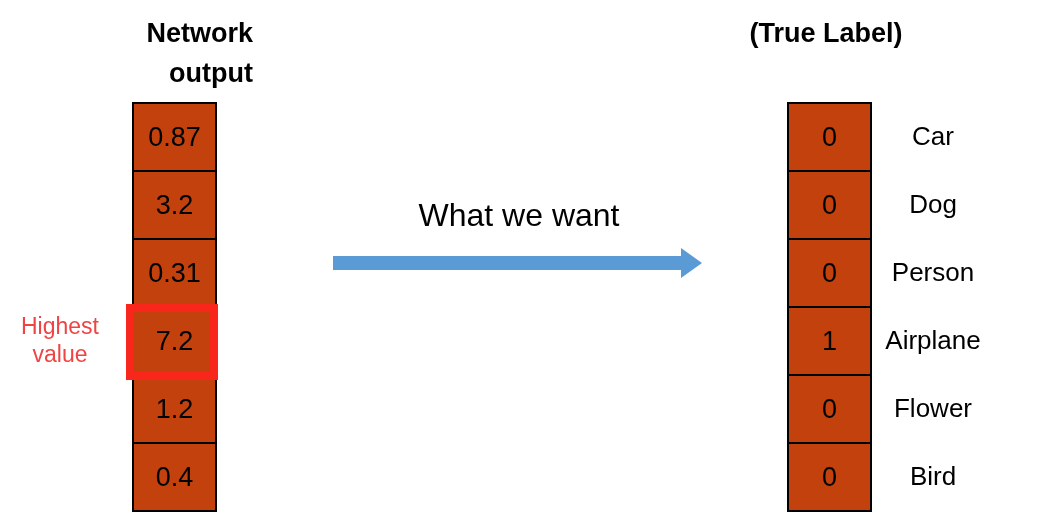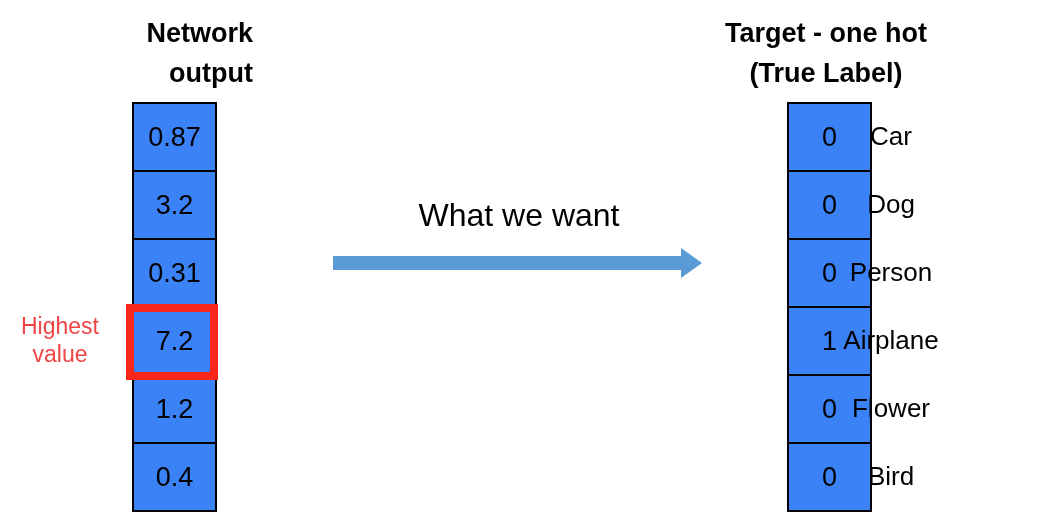--- a/index.html
+++ b/index.html
@@ -22,21 +22,21 @@
     font-weight: bold;
     font-size: 27px;
     line-height: 40px;
     color: #000000;
     white-space: nowrap;
   }
   .vec-col {
     position: absolute;
     width: 81px;
     border: 2px solid #000000;
-    background: #3b82f6;
+    background: #c2410c;
     box-sizing: content-box;
   }
   .vec-cell {
     height: 66px;
     border-top: 2px solid #000000;
     display: flex;
     align-items: center;
     justify-content: center;
     font-size: 27px;
     color: #000000;
@@ -75,21 +75,21 @@
   }
   .arrow-svg {
     position: absolute;
     left: 333px;
     top: 246px;
     width: 370px;
     height: 34px;
   }
   .label-col {
     position: absolute;
-    left: 836px;
+    left: 878px;
     top: 102px;
     width: 110px;
   }
   .label-cell {
     height: 68px;
     display: flex;
     align-items: center;
     justify-content: center;
     font-size: 26px;
     color: #000000;
@@ -123,21 +123,20 @@
   </div>
 
   <div class="caption">What we want</div>
 
   <svg class="arrow-svg" viewBox="0 0 370 34" aria-hidden="true">
     <rect x="0" y="10" width="348" height="14" fill="#5b9bd5"></rect>
     <polygon points="348,2 348,32 369,17" fill="#5b9bd5"></polygon>
   </svg>
 
   <div class="panel-title" style="left:706px; top:13px; width:240px;">
-    <div>Target - one hot</div>
     <div>(True Label)</div>
   </div>
 
   <div class="vec-col" style="left:787px; top:102px;">
     <div class="vec-cell">0</div>
     <div class="vec-cell">0</div>
     <div class="vec-cell">0</div>
     <div class="vec-cell">1</div>
     <div class="vec-cell">0</div>
     <div class="vec-cell">0</div>

